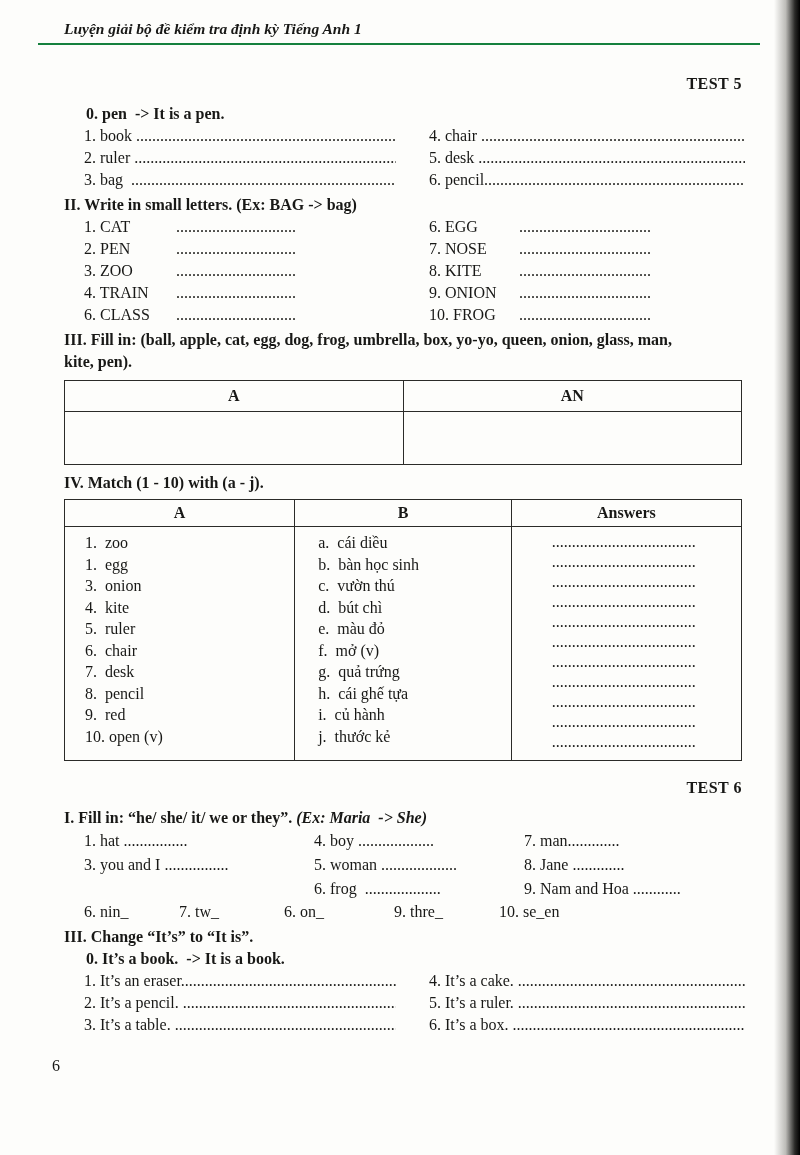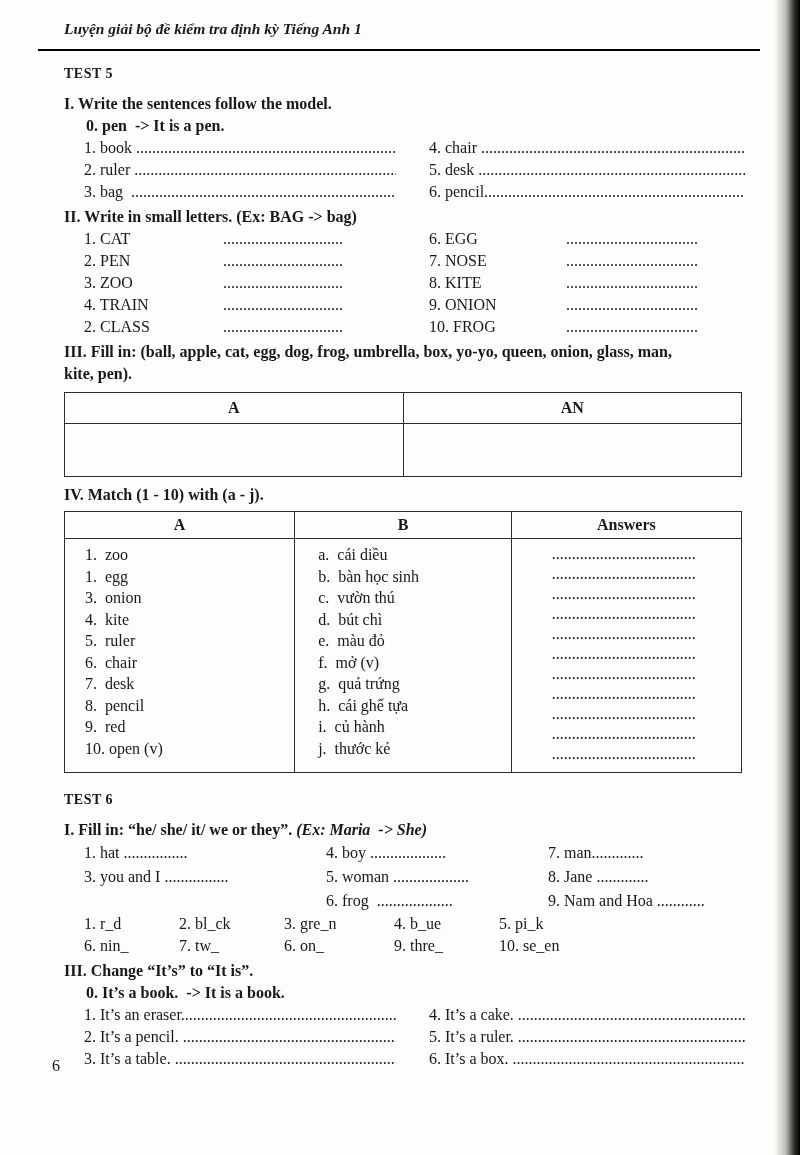--- a/index.html
+++ b/index.html
@@ -1,53 +1,53 @@
 <!DOCTYPE html>
 <html><head>
 <meta charset="utf-8">
 <style>
   html,body{margin:0;padding:0;}
   body{width:800px;height:1155px;background:#ffffff;font-family:"Liberation Serif","DejaVu Serif",serif;color:#181816;}
   .page{position:relative;width:800px;height:1155px;overflow:hidden;background:#fdfdfb;}
   .scan-edge{position:absolute;top:0;right:0;width:26px;height:100%;
     background:linear-gradient(to right, rgba(130,128,122,0) 0%, rgba(110,108,102,0.45) 45%, #2a2a28 80%, #000 100%);}
   .content{position:relative;padding:12px 58px 0 64px;font-size:16px;line-height:22px;}
-  .book-header{margin:0 -18px 4px -26px;border-bottom:2px solid #000000;padding:6px 0 9px 26px;}
+  .book-header{margin:0 -18px 4px -26px;border-bottom:2px solid #15803d;padding:6px 0 3px 26px;}
   .book-header-text{font-weight:bold;font-style:italic;font-size:15.5px;}
-  .test-title{text-align:left;font-weight:bold;font-size:14px;letter-spacing:.5px;margin:12px 0 8px 0;}
+  .test-title{text-align:right;font-weight:bold;font-size:16px;letter-spacing:.5px;margin:28px 0 8px 0;}
   .test-title.second{margin-top:16px;}
   .heading{font-weight:bold;margin-top:3px;white-space:pre-wrap;}
   .heading-line2{font-weight:bold;}
   .model{font-weight:bold;margin-left:22px;white-space:pre;}
   .cols{display:flex;margin-left:20px;}
   .colL{width:345px;flex:none;}
   .colR{flex:1;min-width:0;}
   .item{line-height:22px;}
   .fill{white-space:pre;overflow:hidden;}
   .colL .fill{width:312px;}
   .colR .fill{width:316px;}
-  .ld{display:flex;line-height:22px;gap:47px;}
+  .ld{display:flex;line-height:22px;}
   .ld .lbl{flex:none;white-space:pre;}
   .t5ex2 .colL .lbl{width:92px;}
   .t5ex2 .colR .lbl{width:90px;}
   .ld .dots{white-space:pre;overflow:hidden;}
   table{border-collapse:collapse;width:100%;}
   .aan-table{margin-top:7px;}
   .aan-table th{border:1.5px solid #2b2b28;font-weight:bold;height:28px;font-size:16px;}
   .aan-table td{border:1.5px solid #2b2b28;height:50px;}
   .ex4h{margin-top:7px;}
   .match-table{margin-top:5px;}
   .match-table th{border:1.5px solid #2b2b28;font-weight:bold;height:24px;font-size:16px;}
   .match-table td{border:1.5px solid #2b2b28;vertical-align:top;padding:5px 0 8px 20px;margin-left:23px;}
   .match-table td.colB{padding-left:23px;}
   .match-table td.ans{padding-left:40px;}
   .mline{line-height:21.5px;white-space:pre;}
   .ans .mline{line-height:20px;}
   .hx{font-style:italic;}
-  .t6cols{display:flex;margin-left:20px;gap:12px;}
+  .t6cols{display:flex;margin-left:20px;}
   .t6c1{width:230px;flex:none;}
   .t6c2{width:210px;flex:none;}
   .t6c3{flex:1;min-width:0;}
   .t6item{line-height:24px;white-space:pre;overflow:hidden;}
   .t6row{display:flex;margin-left:20px;line-height:22px;}
   .t6row span{flex:none;white-space:pre;}
   .w1{width:95px;}.w2{width:105px;}.w3{width:110px;}.w4{width:105px;}.w5{width:150px;}
   .page-number{position:absolute;left:52px;bottom:80px;font-size:16px;}
 </style>
 </head>
@@ -55,21 +55,20 @@
 
 <div class="page">
   <div class="content">
 
     <div class="book-header">
       <span class="book-header-text">Luyện giải bộ đề kiểm tra định kỳ Tiếng Anh 1</span>
     </div>
 
     <div class="test-title">TEST 5</div>
 
-    <div class="heading">I. Write the sentences follow the model.</div>
     <div class="model">0. pen  -&gt; It is a pen.</div>
     <div class="cols">
       <div class="colL">
         <div class="item fill">1. book ................................................................................</div>
         <div class="item fill">2. ruler ................................................................................</div>
         <div class="item fill">3. bag  ................................................................................</div>
       </div>
       <div class="colR">
         <div class="item fill">4. chair ................................................................................</div>
         <div class="item fill">5. desk ................................................................................</div>
@@ -90,21 +89,21 @@
           </div>
         <div class="ld">
             <span class="lbl">3. ZOO</span>
             <span class="dots">..............................</span>
           </div>
         <div class="ld">
             <span class="lbl">4. TRAIN</span>
             <span class="dots">..............................</span>
           </div>
         <div class="ld">
-            <span class="lbl">2. CLASS</span>
+            <span class="lbl">6. CLASS</span>
             <span class="dots">..............................</span>
           </div>
       </div>
       <div class="colR">
         <div class="ld">
             <span class="lbl">6. EGG</span>
             <span class="dots">.................................</span>
           </div>
         <div class="ld">
             <span class="lbl">7. NOSE</span>
@@ -210,27 +209,20 @@
         <div class="t6item">6. frog  ...................</div>
       </div>
       <div class="t6c3">
         <div class="t6item">7. man.............</div>
         <div class="t6item">8. Jane .............</div>
         <div class="t6item">9. Nam and Hoa ............</div>
       </div>
     </div>
 
     <div class="t6row">
-      <span class="w1">1. r_d</span>
-      <span class="w2">2. bl_ck</span>
-      <span class="w3">3. gre_n</span>
-      <span class="w4">4. b_ue</span>
-      <span class="w5">5. pi_k</span>
-    </div>
-    <div class="t6row">
       <span class="w1">6. nin_</span>
       <span class="w2">7. tw_</span>
       <span class="w3">6. on_</span>
       <span class="w4">9. thre_</span>
       <span class="w5">10. se_en</span>
     </div>
 
     <div class="heading">III. Change “It’s” to “It is”.</div>
     <div class="model">0. It’s a book.  -&gt; It is a book.</div>
     <div class="cols">

